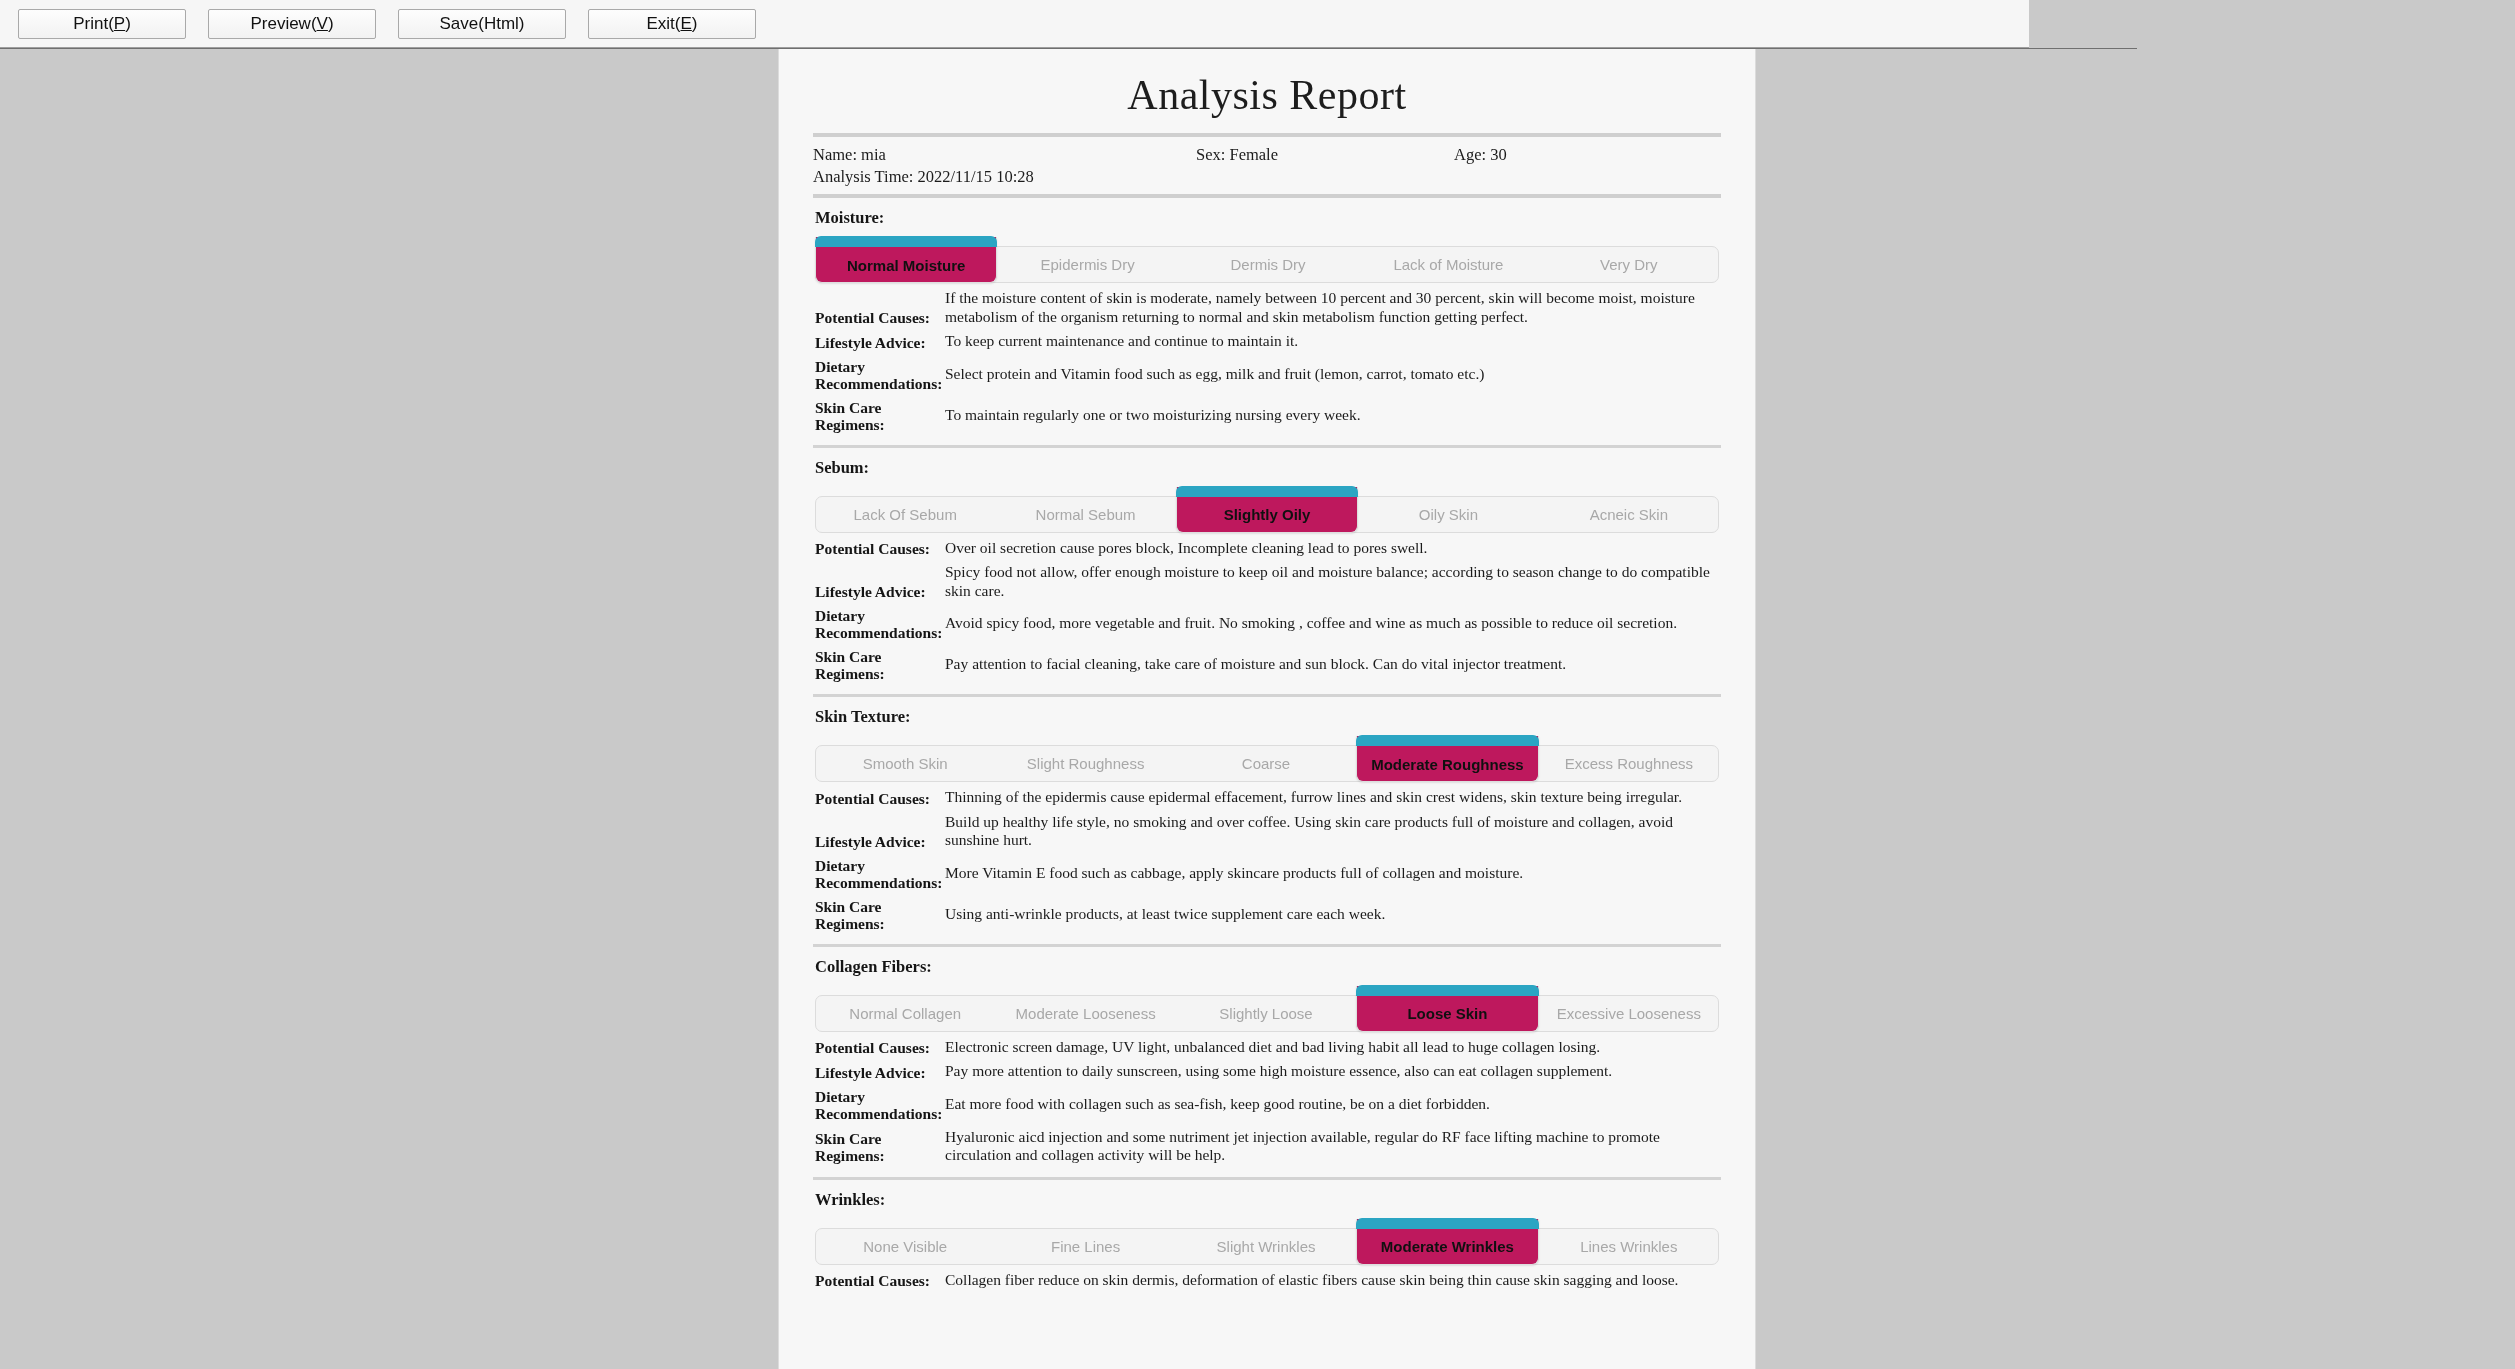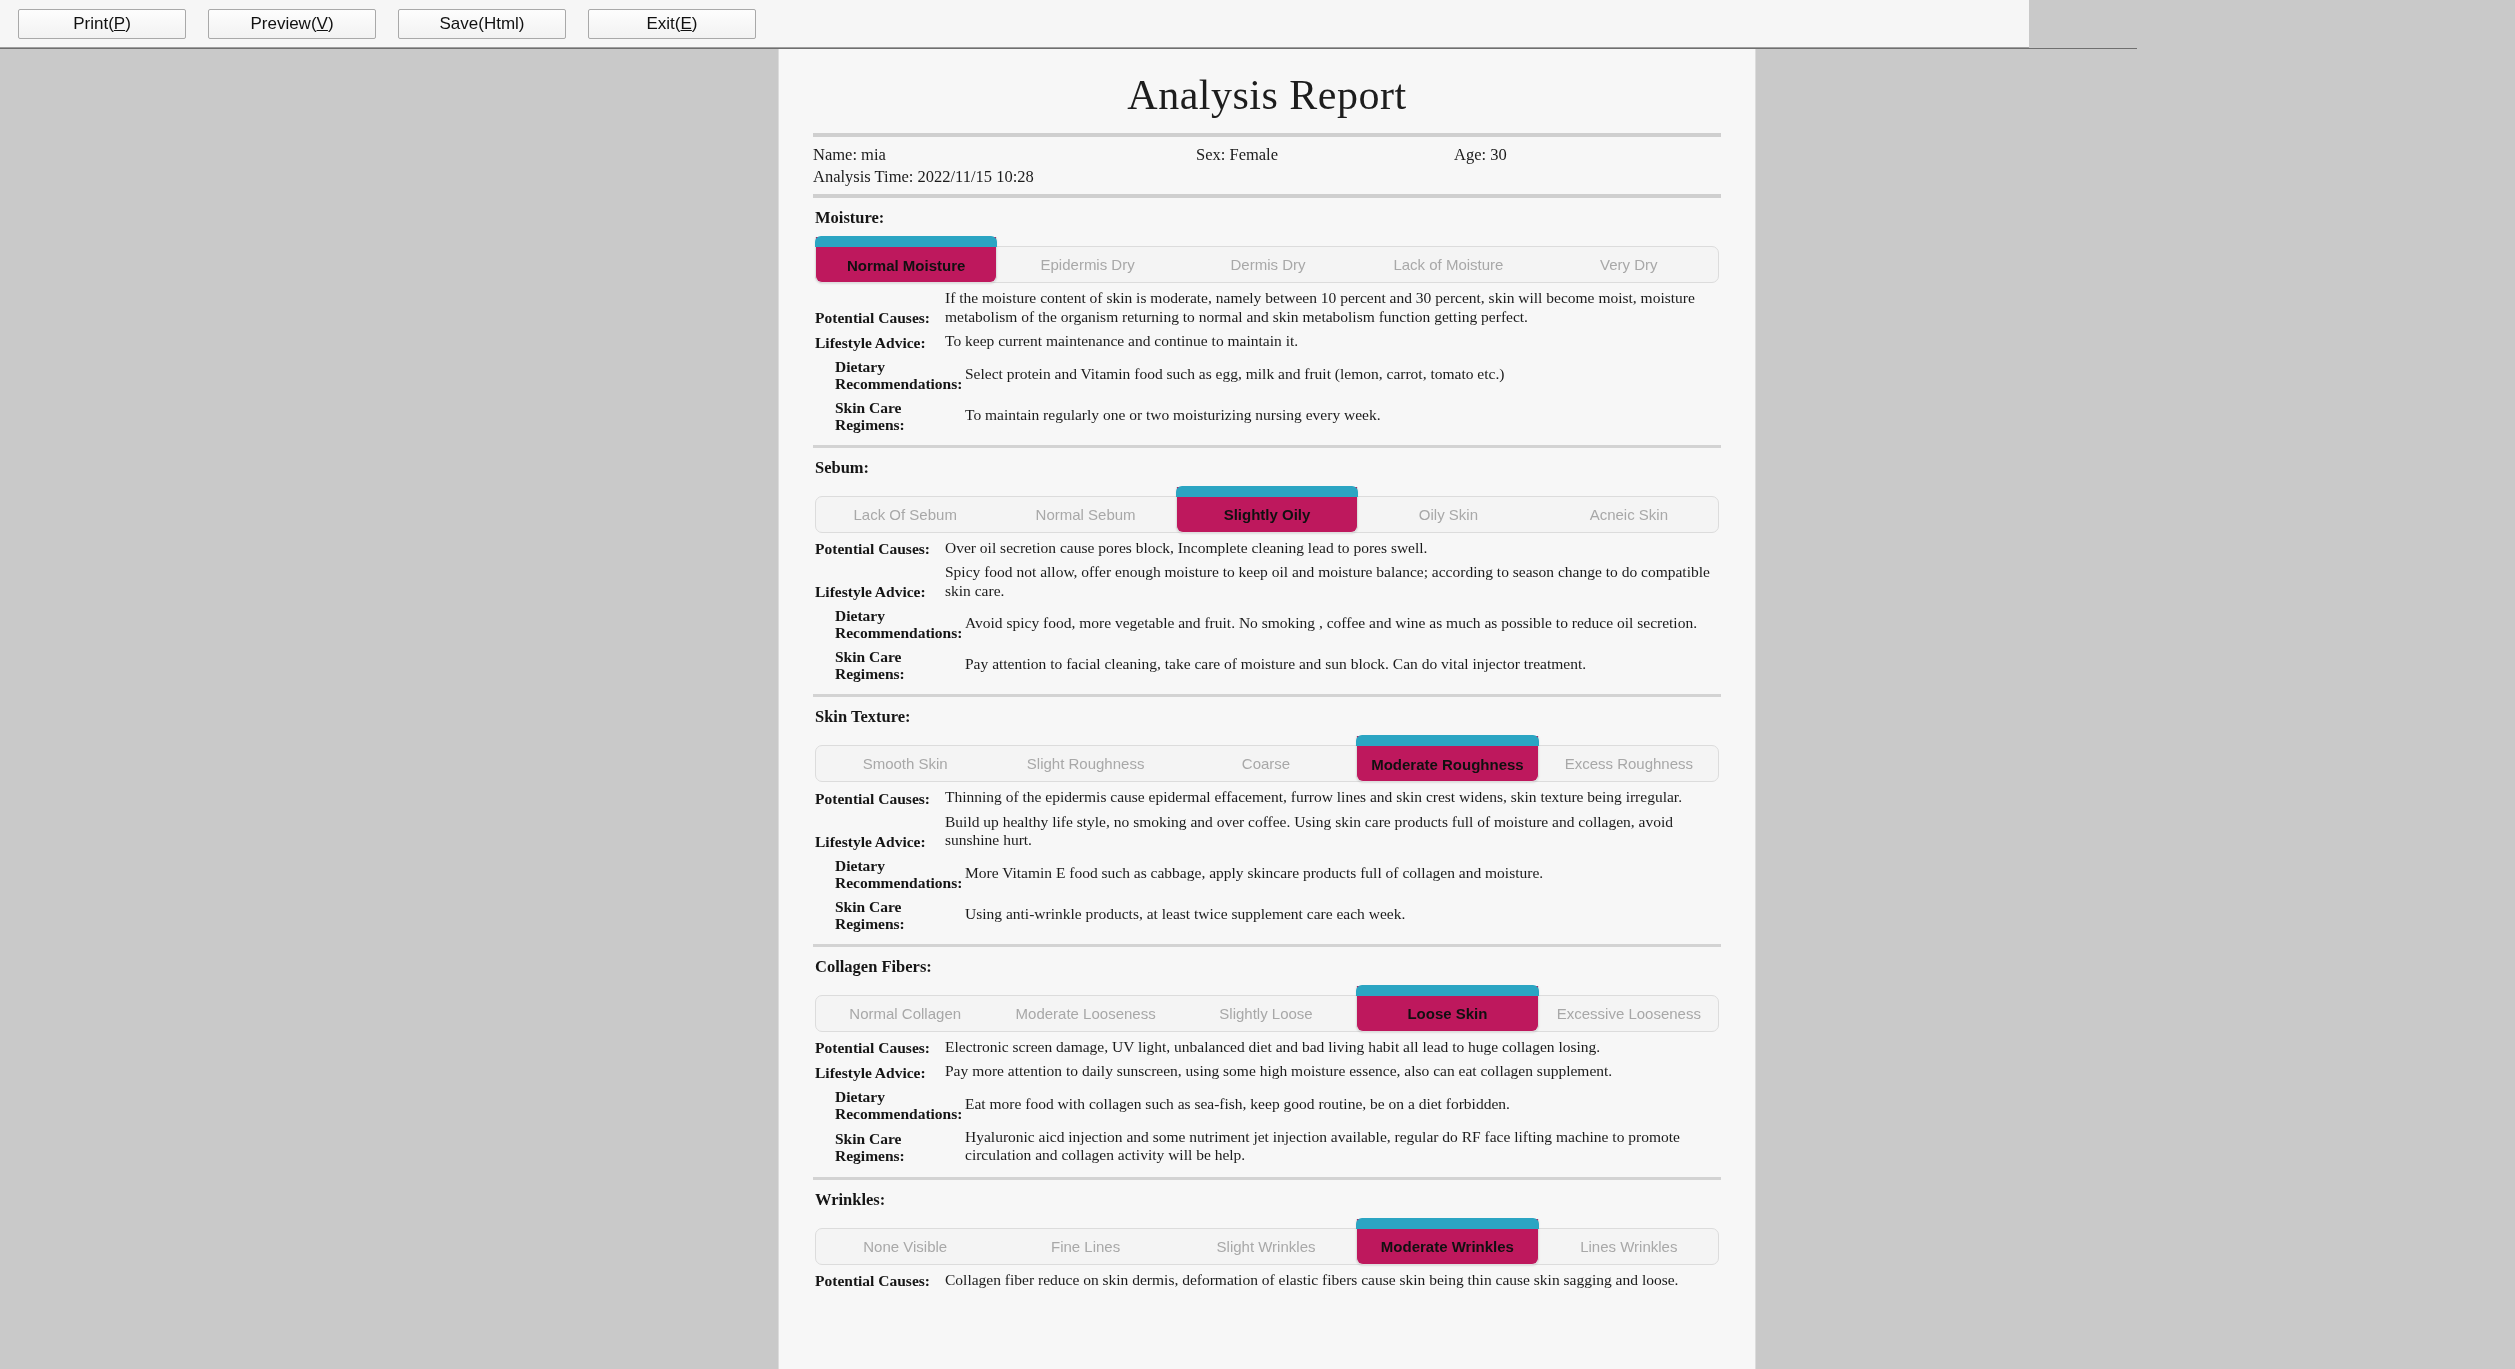--- a/index.html
+++ b/index.html
@@ -182,21 +182,21 @@
     padding-left: 2px;
     box-sizing: border-box;
   }
   .dvalue {
     flex: 1;
     font-size: 15.5px;
     color: #1b1b1b;
     line-height: 18.5px;
     padding-left: 2px;
   }
-  .drow.center { align-items: center; margin-left: 20px; }
+  .drow.center { align-items: center; }
 
   .section-divider {
     height: 3px;
     background: #d3d3d3;
     margin: 12px 0 0 0;
   }
 </style>
 </head>
 <body>
 

